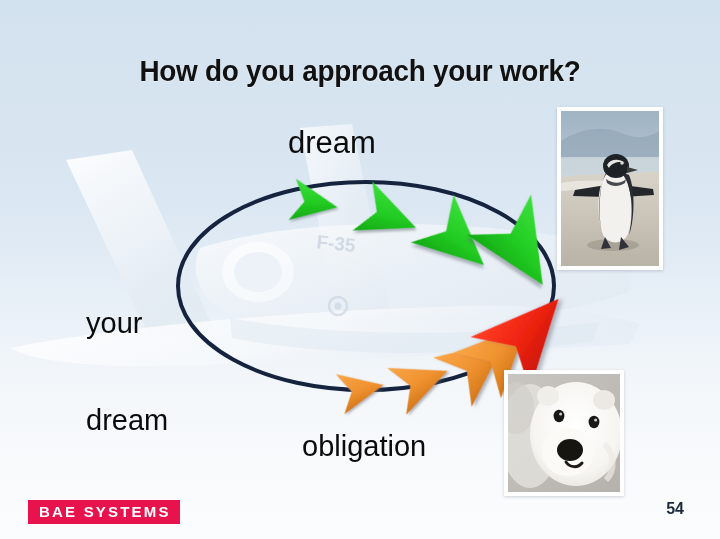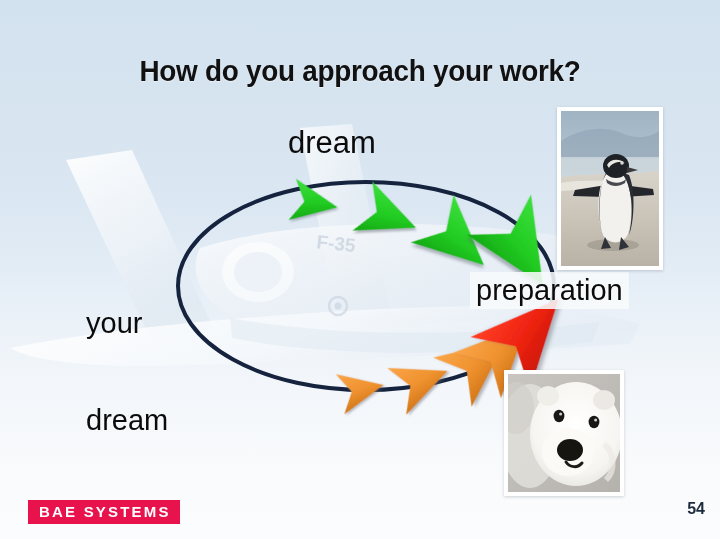--- a/index.html
+++ b/index.html
@@ -102,21 +102,21 @@
     line-height: 1;
   }
   #copyright {
     position: absolute;
     left: 280px; top: 502px;
     font-size: 13px;
     color: #2d2d2d;
   }
   #pagenum {
     position: absolute;
-    right: 15px; top: 500px;
+    right: 36px; top: 500px;
     font-size: 16px;
     font-weight: bold;
     color: #1b2a3d;
     margin-left: 24px;
   }
 </style>
 </head>
 <body>
 
 <div id="slide">
@@ -233,22 +233,22 @@
 
   <div id="title">How do you approach your work?</div>
 
   <div class="label" id="label-dream">dream</div>
 
   <div class="label" id="label-revisit">
     <span>your</span>
     <span>dream</span>
   </div>
 
-
-  <div class="label" id="label-preparation">preparation</div>
+  <div class="label" id="label-obligation">obligation</div>
+
 
   <div class="photo" id="photo-penguin">
     <div class="photo-inner">
       <svg width="100%" height="100%" viewBox="0 0 98 155" preserveAspectRatio="none">
         <defs>
           <linearGradient id="pengSky" x1="0" y1="0" x2="0" y2="1">
             <stop offset="0%" stop-color="#9fb3c4"></stop>
             <stop offset="38%" stop-color="#b7c6d2"></stop>
             <stop offset="56%" stop-color="#d7dee2"></stop>
             <stop offset="100%" stop-color="#c9c5bd"></stop>

